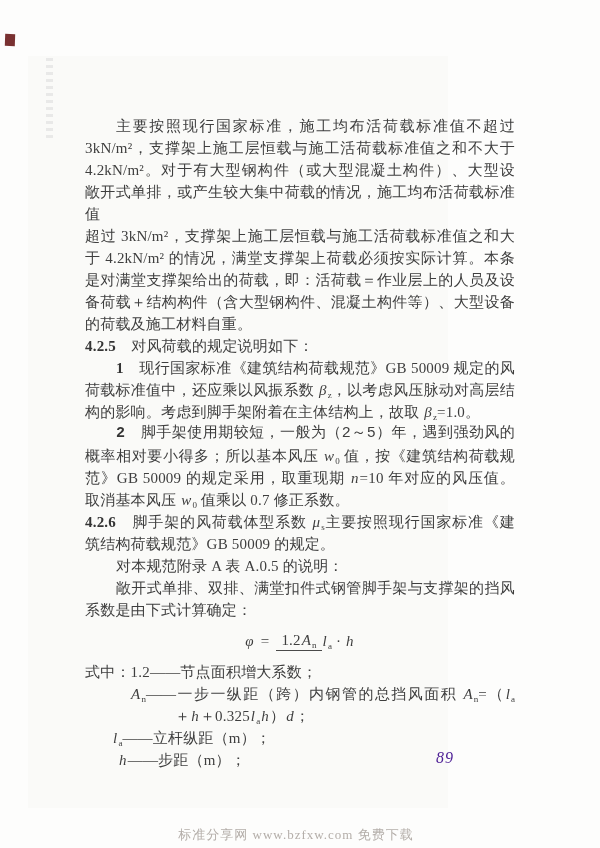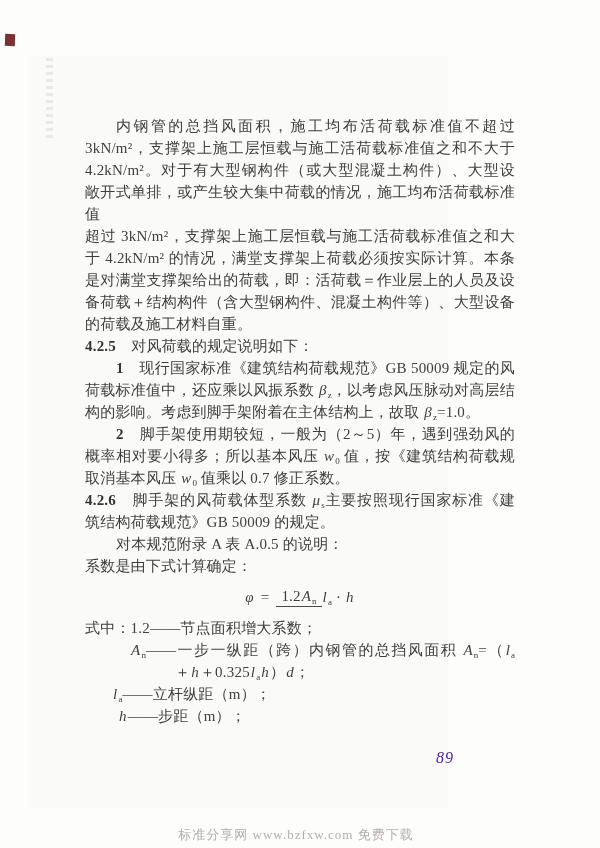--- a/index.html
+++ b/index.html
@@ -52,39 +52,41 @@
   }
 </style>
 </head>
 <body>
 
 <div class="scan-page"></div>
 <div class="stamp"></div>
 <div class="binding-artifact"></div>
 
 <div class="doc" id="doc-body">
-    <div class="line stretch" style="padding-left: 31px;"><span>内钢管的总挡风面积，施工均布活荷载标准值不超过</span></div>
+    <div class="line stretch" style="padding-left: 31px;"><span>主要按照现行国家标准，施工均布活荷载标准值不超过</span></div>
     <div class="line stretch"><span>3kN/m²，支撑架上施工层恒载与施工活荷载标准值之和不大于</span></div>
     <div class="line stretch"><span>4.2kN/m²。对于有大型钢构件（或大型混凝土构件）、大型设</span></div>
     <div class="line stretch"><span>敞开式单排，或产生较大集中荷载的情况，施工均布活荷载标准值</span></div>
     <div class="line stretch"><span>超过 3kN/m²，支撑架上施工层恒载与施工活荷载标准值之和大</span></div>
     <div class="line stretch"><span>于 4.2kN/m² 的情况，满堂支撑架上荷载必须按实际计算。本条</span></div>
     <div class="line stretch"><span>是对满堂支撑架给出的荷载，即：活荷载＝作业层上的人员及设</span></div>
     <div class="line stretch"><span>备荷载＋结构构件（含大型钢构件、混凝土构件等）、大型设备</span></div>
     <div class="line"><span>的荷载及施工材料自重。</span></div>
     <div class="line"><span class="seg-b">4.2.5</span><span>　对风荷载的规定说明如下：</span></div>
     <div class="line stretch" style="padding-left: 31px;"><span class="seg-b">1</span><span>　现行国家标准《建筑结构荷载规范》GB 50009 规定的风</span></div>
     <div class="line stretch"><span>荷载标准值中，还应乘以风振系数 </span><span class="seg-i">β</span><span class="seg-sub">z</span><span>，以考虑风压脉动对高层结</span></div>
     <div class="line"><span>构的影响。考虑到脚手架附着在主体结构上，故取 </span><span class="seg-i">β</span><span class="seg-sub">z</span><span>=1.0。</span></div>
-    <div class="line stretch" style="padding-left: 31px;"><span class="seg-b">2</span><span>　脚手架使用期较短，一般为（2～5）年，遇到强劲风的</span></div>
+    <div class="line stretch" style="padding-left: 31px; font-family: Liberation Mono, monospace;"><span class="seg-b">2</span><span>　脚手架使用期较短，一般为（2～5）年，遇到强劲风的</span></div>
     <div class="line stretch"><span>概率相对要小得多；所以基本风压 </span><span class="seg-i">w</span><span class="seg-sub">0</span><span> 值，按《建筑结构荷载规</span></div>
+    <div class="line stretch"><span>范》GB 50009 的规定采用，取重现期 </span><span class="seg-i">n</span><span>=10 年对应的风压值。</span></div>
     <div class="line"><span>取消基本风压 </span><span class="seg-i">w</span><span class="seg-sub">0</span><span> 值乘以 0.7 修正系数。</span></div>
     <div class="line stretch"><span class="seg-b">4.2.6</span><span>　脚手架的风荷载体型系数 </span><span class="seg-i">μ</span><span class="seg-sub">s</span><span>主要按照现行国家标准《建</span></div>
     <div class="line"><span>筑结构荷载规范》GB 50009 的规定。</span></div>
     <div class="line" style="padding-left: 31px;"><span>对本规范附录 A 表 A.0.5 的说明：</span></div>
+    <div class="line stretch" style="padding-left: 31px;"><span>敞开式单排、双排、满堂扣件式钢管脚手架与支撑架的挡风</span></div>
     <div class="line"><span>系数是由下式计算确定：</span></div>
     <div class="formula-row">
       <span class="formula-lhs">φ</span>
       <span class="formula-eq">=</span>
       <span class="frac">
         <span class="num"><span>1.2</span><span class="seg-i">A</span><span class="seg-sub">n</span></span>
         <span class="den"><span class="seg-i">l</span><span class="seg-sub">a</span><span> · </span><span class="seg-i">h</span></span>
       </span>
     </div>
     <div class="line"><span>式中：1.2——节点面积增大系数；</span></div>

